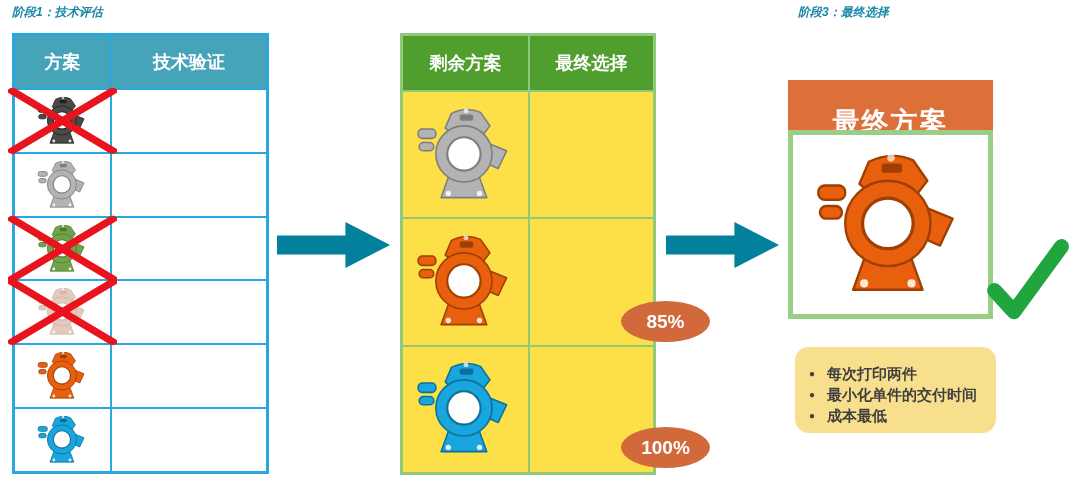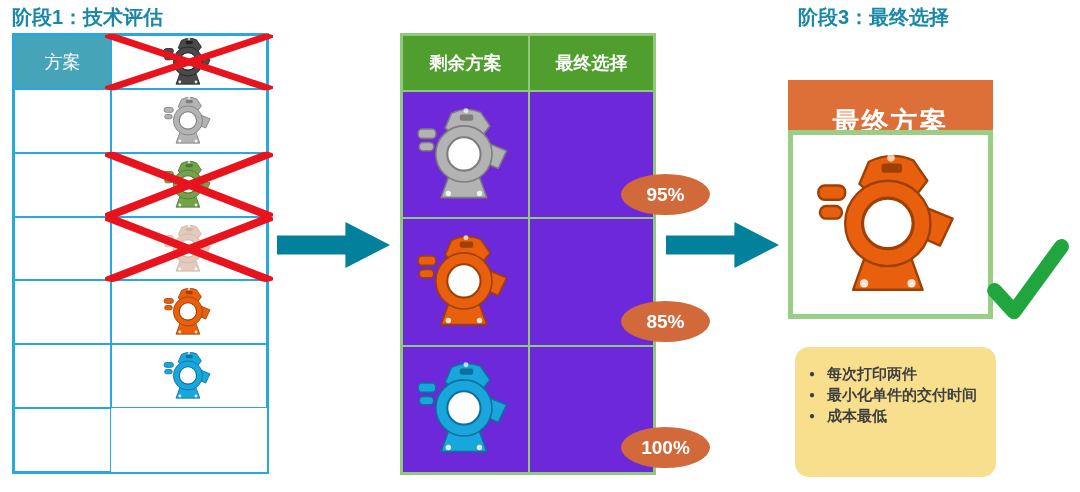--- a/index.html
+++ b/index.html
@@ -1,44 +1,44 @@
 <!DOCTYPE html>
 <html style="--s1-head: #46a4b9; --s1-border: #29a8df; --title: #1987a8; --x: #e8131c; --s2-head: #4f9e2e; --s2-border: #8fc97c; --badge: #d2693b; --s3-head: #dd7038; --s3-border: #9acd85; --note: #f8df8e; --check: #21a63f; --arrow: #03809b;"><head>
 <meta charset="utf-8">
 <style>
   * { margin:0; padding:0; box-sizing:border-box; }
   html,body { background:#ffffff; }
   body { font-family:"Liberation Sans","DejaVu Sans",sans-serif; }
   .canvas { position:relative; width:1080px; height:492px; background:#ffffff; overflow:hidden; }
 
-  .stage-title { position:absolute; font-size:20px; font-weight:bold; color:var(--title); white-space:nowrap; }
+  .stage-title { position:absolute; font-size:12px; font-weight:bold; color:var(--title); white-space:nowrap;font-style:italic; }
 
   
   .s1-table { position:absolute; left:12px; top:33px; width:257px; height:441px;
               display:grid; grid-template-columns:97px 1fr; grid-template-rows:54px repeat(6,1fr);
               border:2px solid var(--s1-border); background:#fff; }
-  .s1-table .hcell { background:var(--s1-head); color:#fff; font-size:18px; font-weight:normal;
+  .s1-table .hcell { background:var(--s1-head); color:#fff; font-size:18px; font-weight:bold;
               display:flex; align-items:center; justify-content:center; border:1px solid var(--s1-border); }
   .s1-table .cell { border:1px solid var(--s1-border); position:relative;
               display:flex; align-items:center; justify-content:center; }
   .part { line-height:0; }
   .part.s1 { width:54px; height:54px; }
   .xmark { position:absolute; left:-7px; top:-3px; width:calc(100% + 14px); height:calc(100% + 6px); z-index:3; }
   .xmark line { stroke:var(--x); stroke-width:9; stroke-linecap:round; }
 
   
   .arrow { position:absolute; width:114px; height:48px; }
   .arrow polygon { fill:var(--arrow); }
   .arrow1 { left:277px; top:221px; }
   .arrow2 { left:666px; top:221px; }
 
   
   .s2-table { position:absolute; left:400px; top:33px; width:256px; height:442px;
               display:grid; grid-template-columns:127px 1fr; grid-template-rows:56px repeat(3,1fr);
-              border:2px solid var(--s2-border); background:#6d28d9; }
+              border:2px solid var(--s2-border); background:#fde047; }
   .s2-table .hcell { background:var(--s2-head); color:#fff; font-size:18px; font-weight:bold;
               display:flex; align-items:center; justify-content:center; border:1px solid var(--s2-border); }
   .s2-table .cell { border:1px solid var(--s2-border); position:relative;
               display:flex; align-items:center; justify-content:center; }
   .part.s2 { width:104px; height:104px; }
 
   .badge { position:absolute; left:621px; width:89px; height:41px; background:var(--badge);
            border-radius:50%; color:#fff; font-size:19px; font-weight:bold;
            display:flex; align-items:center; justify-content:center; z-index:5; }
   .badge-0 { top:174px; } .badge-1 { top:301px; } .badge-2 { top:427px; }
@@ -46,34 +46,35 @@
   
   .s3-header { position:absolute; left:788px; top:48px; width:205px; height:84px; background:var(--s3-head);
                color:#fff; font-size:27px; font-weight:bold; letter-spacing:2px;
                display:flex; align-items:center; justify-content:center;margin-top:32px; }
   .s3-box { position:absolute; left:788px; top:130px; width:205px; height:189px; background:#fff;
             border:5px solid var(--s3-border); display:flex; align-items:center; justify-content:center; }
   .part.s3 { width:158px; height:158px; }
   .check { position:absolute; left:984px; top:234px; width:88px; height:92px; z-index:6; }
   .check polyline { fill:none; stroke:var(--check); stroke-width:17; stroke-linecap:round; stroke-linejoin:round; }
 
-  .note { position:absolute; left:795px; top:347px; width:201px; height:130px; background:var(--note);
+  .note { position:absolute; left:795px; top:347px; width:201px; height:86px; background:var(--note);
           border-radius:14px; padding:16px 10px 10px 14px; }
   .note ul { list-style:none; }
   .note li { position:relative; padding-left:18px; font-size:15px; font-weight:bold; color:#3f3f3f; line-height:21px; }
   .note li::before { content:"●"; position:absolute; left:0; top:0; font-size:10px; line-height:21px; color:#3f3f3f; }
 </style>
 </head>
 <body>
 
 <div class="canvas">
 
   <div class="stage-title" style="left:12px; top:4px;">阶段1：技术评估</div>
   <div class="s1-table">
     <div class="hcell">方案</div>
+    <div class="hcell">技术验证</div>
 
   <div class="cell">
     <div class="part s1"><svg viewBox="0 0 100 100" width="100%" height="100%">
             <g stroke-linejoin="round">
               <path d="M30 24 L36 10 Q50 3 64 9 L73 22 L66 31 Q51 22 38 31 Z" fill="#4a4a4a" stroke="#1f1f1f" stroke-width="1.5"></path>
               <rect x="44" y="11" width="13" height="6" rx="2" fill="#1f1f1f"></rect>
               <rect x="4" y="25" width="17" height="9" rx="4" fill="#4a4a4a" stroke="#1f1f1f" stroke-width="1.5"></rect>
               <rect x="5" y="38" width="14" height="8" rx="4" fill="#4a4a4a" stroke="#1f1f1f" stroke-width="1.5"></rect>
               <path d="M67 37 L89 46 L81 63 L65 56 Z" fill="#4a4a4a" stroke="#1f1f1f" stroke-width="1.5"></path>
               <path d="M35 66 L26 91 L70 91 L61 66 Z" fill="#4a4a4a" stroke="#1f1f1f" stroke-width="1.5"></path>
@@ -256,21 +257,20 @@
               <circle cx="48" cy="49" r="27" fill="#19a6dc" stroke="#0c6f9c" stroke-width="1.5"></circle>
               <circle cx="48" cy="49" r="16" fill="#ffffff" stroke="#0c6f9c" stroke-width="2"></circle>
               <circle cx="33" cy="87" r="2.6" fill="#ffffff" opacity="0.85"></circle>
               <circle cx="63" cy="87" r="2.6" fill="#ffffff" opacity="0.85"></circle>
               <circle cx="50" cy="7.5" r="2.4" fill="#ffffff" opacity="0.7"></circle>
             </g>
           </svg></div>
   </div>
   <div class="cell"></div>
 </div>
-  <div class="badge badge-0">95%</div>
   <div class="badge badge-1">85%</div>
   <div class="badge badge-2">100%</div>
 
   <svg class="arrow arrow2" viewBox="0 0 120 50" preserveAspectRatio="none">
     <polygon points="0,15 72,15 72,1 119,25 72,49 72,35 0,35"></polygon>
   </svg>
 
   <div class="stage-title" style="left:798px; top:4px;">阶段3：最终选择</div>
   <div class="s3-header">最终方案</div>
   <div class="s3-box">

